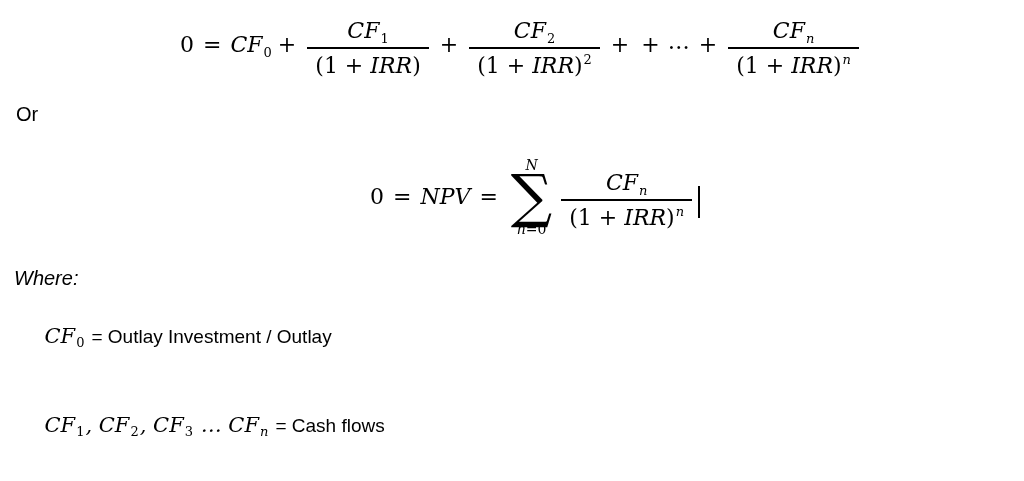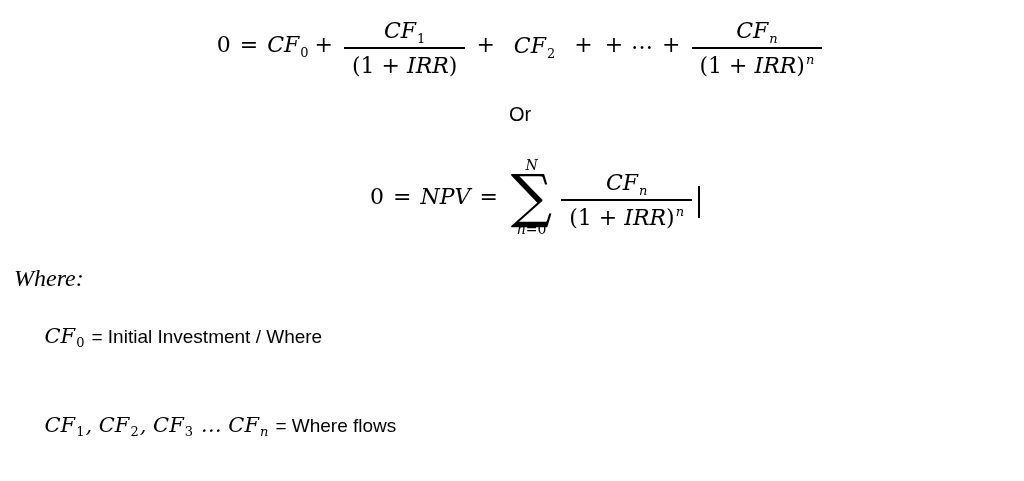--- a/index.html
+++ b/index.html
@@ -29,26 +29,26 @@
   
   .sum{display:inline-flex;flex-direction:column;align-items:center;margin:0 4px;}
   .sum .lim{font-size:14px;line-height:1;}
   .sum .lim-top{margin-bottom:2px;}
   .sum .lim-bot{margin-top:2px;}
   .sigma{font-size:58px;line-height:0.78;font-style:normal;}
   .cursor{display:inline-block;width:2px;height:32px;background:#000;margin-left:1px;transform:translateY(5px);}
   
   #or-row{
     position:absolute;top:103px;left:0;width:100%;box-sizing:border-box;padding-left:16px;
-    text-align:center;font-family:"Liberation Sans",sans-serif;font-size:20px;color:#000;
+    font-family:"Liberation Sans",sans-serif;font-size:20px;color:#000;
   }
   
   #where{position:absolute;left:14px;top:264px;}
   .where-line{line-height:29px;white-space:pre;}
-  .where-heading{font-family:Liberation Serif, serif;font-style:italic;font-size:24px;}
+  .where-heading{font-family:Liberation Sans, sans-serif;font-style:italic;font-size:20px;}
   .wm{font-family:"DejaVu Serif",serif;font-style:italic;font-size:21px;}
   .wsub{font-size:13px;position:relative;top:4px;margin:0 1px;font-style:normal;}
   .wsub.it{font-style:italic;}
   .wtext{font-family:"Liberation Sans",sans-serif;font-size:19px;margin-left:6px;}
 </style>
 </head>
 <body>
 
 <div class="canvas">
 
@@ -60,20 +60,21 @@
 
     <span class="frac">
       <span class="num"><span class="it">CF</span><span class="msub up">1</span></span>
       <span class="den"><span class="up">(1 + </span><span class="it">IRR</span><span class="up">)</span></span>
     </span>
 
     <span class="tok up op">+</span>
 
     <span class="frac">
       <span class="num"><span class="it">CF</span><span class="msub up">2</span></span>
+      <span class="den"><span class="up">(1 + </span><span class="it">IRR</span><span class="up">)</span><span class="msup up">2</span></span>
     </span>
 
     <span class="tok up op">+</span>
 
 
     <span class="tok up op">+</span>
     <span class="tok up dots">…</span>
     <span class="tok up op">+</span>
 
     <span class="frac">
@@ -101,25 +102,25 @@
       <span class="den"><span class="up">(1 + </span><span class="it">IRR</span><span class="up">)</span><span class="msup it">n</span></span>
     </span>
 
     <span class="cursor"></span>
   </div>
 
   <div id="where">
     <div class="where-line where-heading">Where:</div>
 
     <div class="where-line">
-      <span class="wm">CF</span><span class="wm wsub">0</span><span class="wtext">= Initial Investment / Where</span>
+      <span class="wm">CF</span><span class="wm wsub">0</span><span class="wtext">= Outlay Investment / Outlay</span>
     </div>
 
     <div class="where-line">
-      <span class="wm">CF</span><span class="wm wsub">1</span><span class="wm">, CF</span><span class="wm wsub">2</span><span class="wm">, CF</span><span class="wm wsub">3</span><span class="wm"> … CF</span><span class="wm wsub it">n</span><span class="wtext">= Where flows</span>
+      <span class="wm">CF</span><span class="wm wsub">1</span><span class="wm">, CF</span><span class="wm wsub">2</span><span class="wm">, CF</span><span class="wm wsub">3</span><span class="wm"> … CF</span><span class="wm wsub it">n</span><span class="wtext">= Cash flows</span>
     </div>
 
     <div class="where-line">
       
     </div>
 
   </div>
 
 </div>
 

